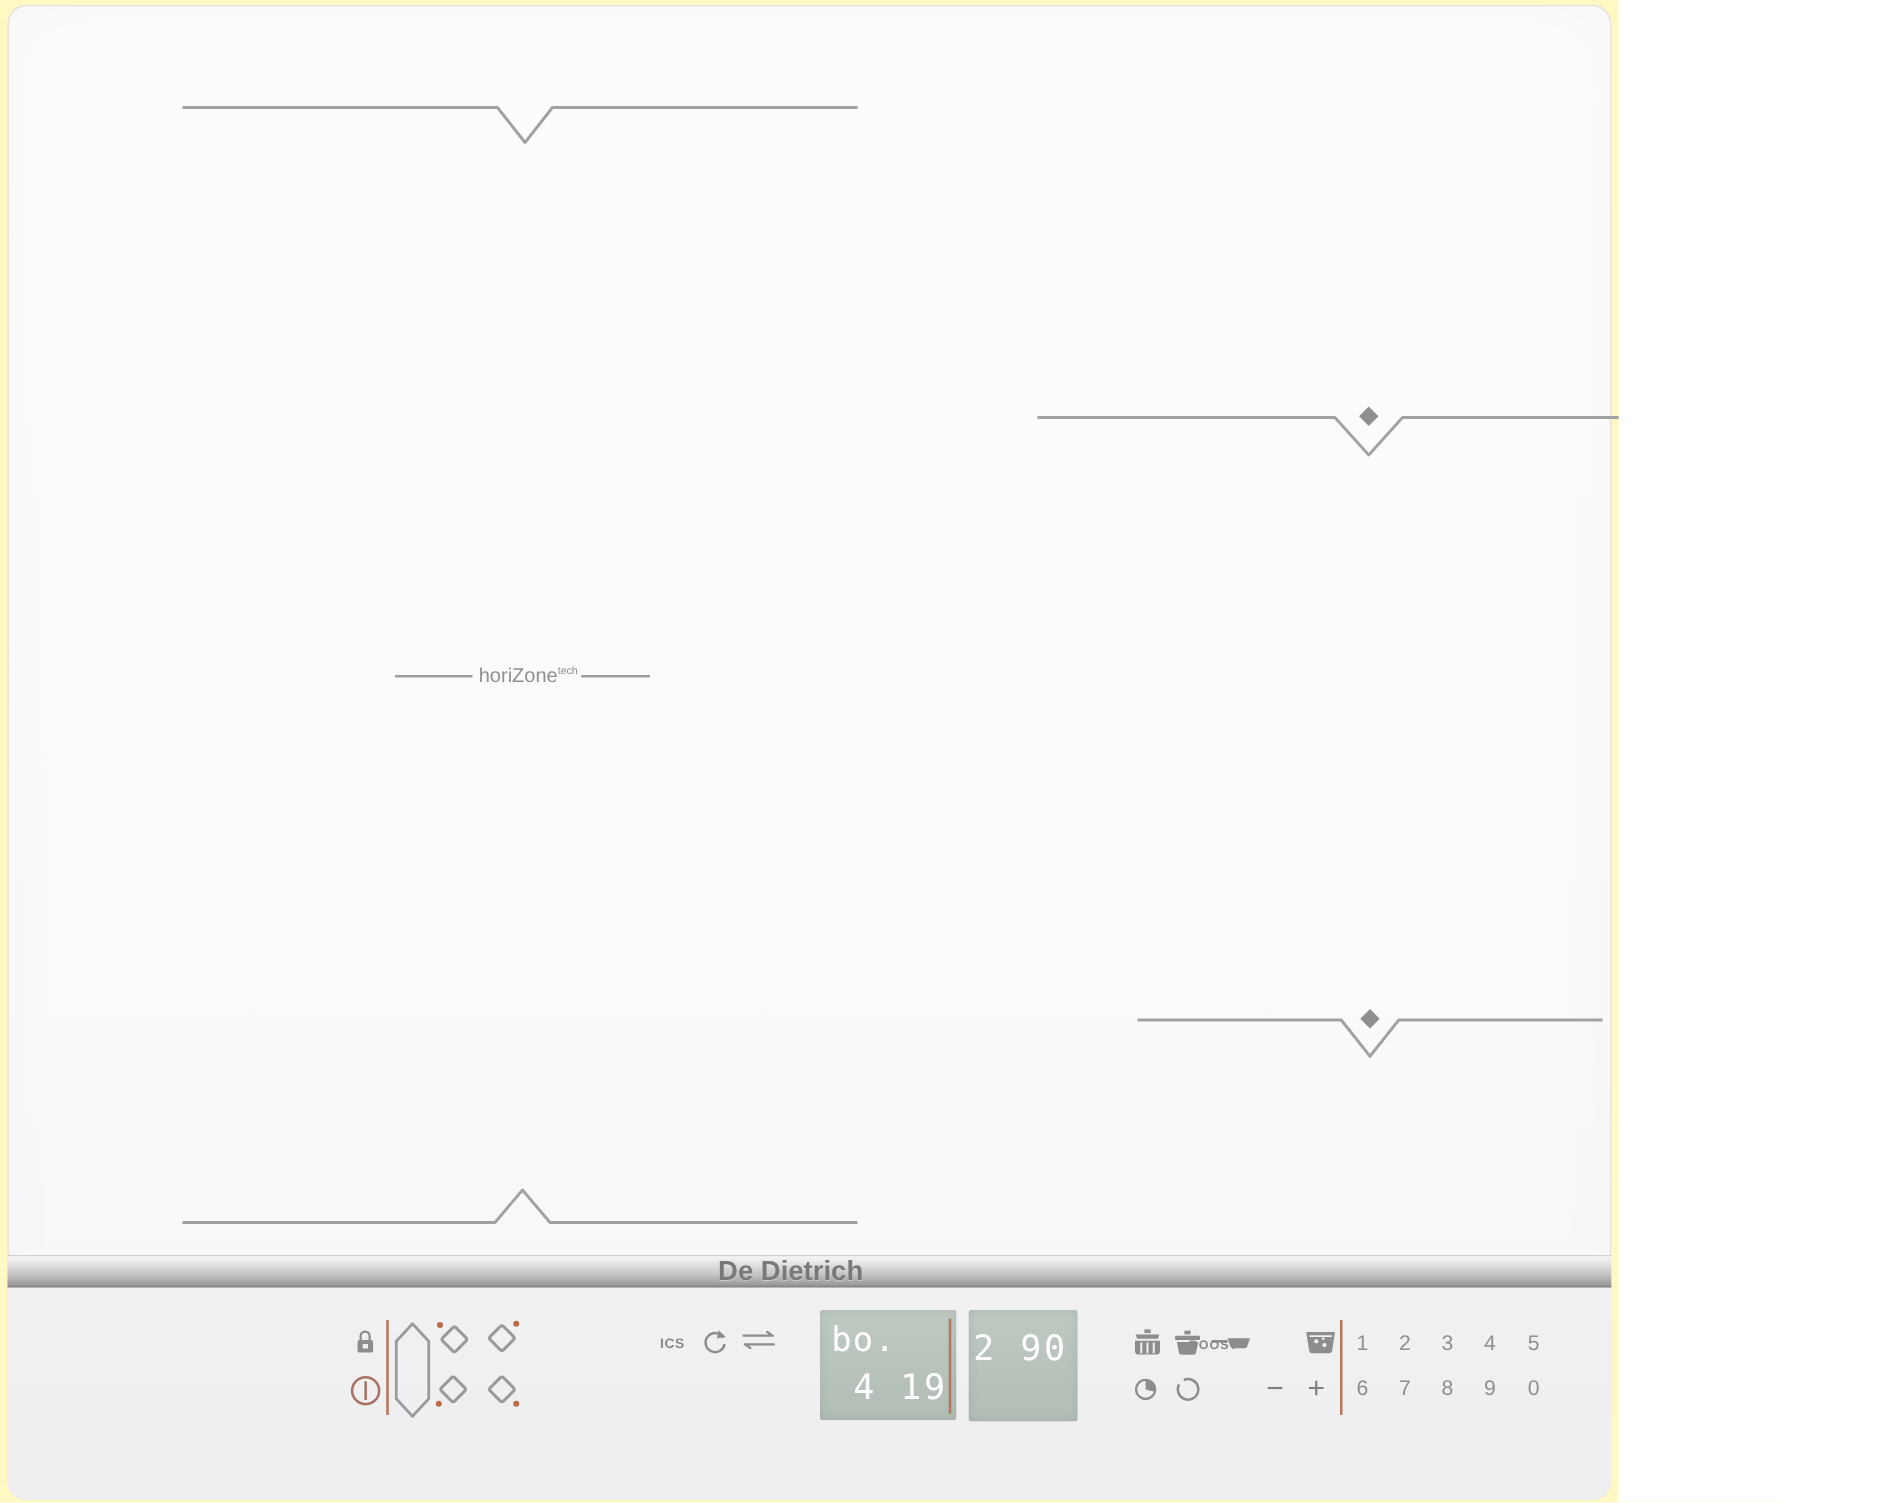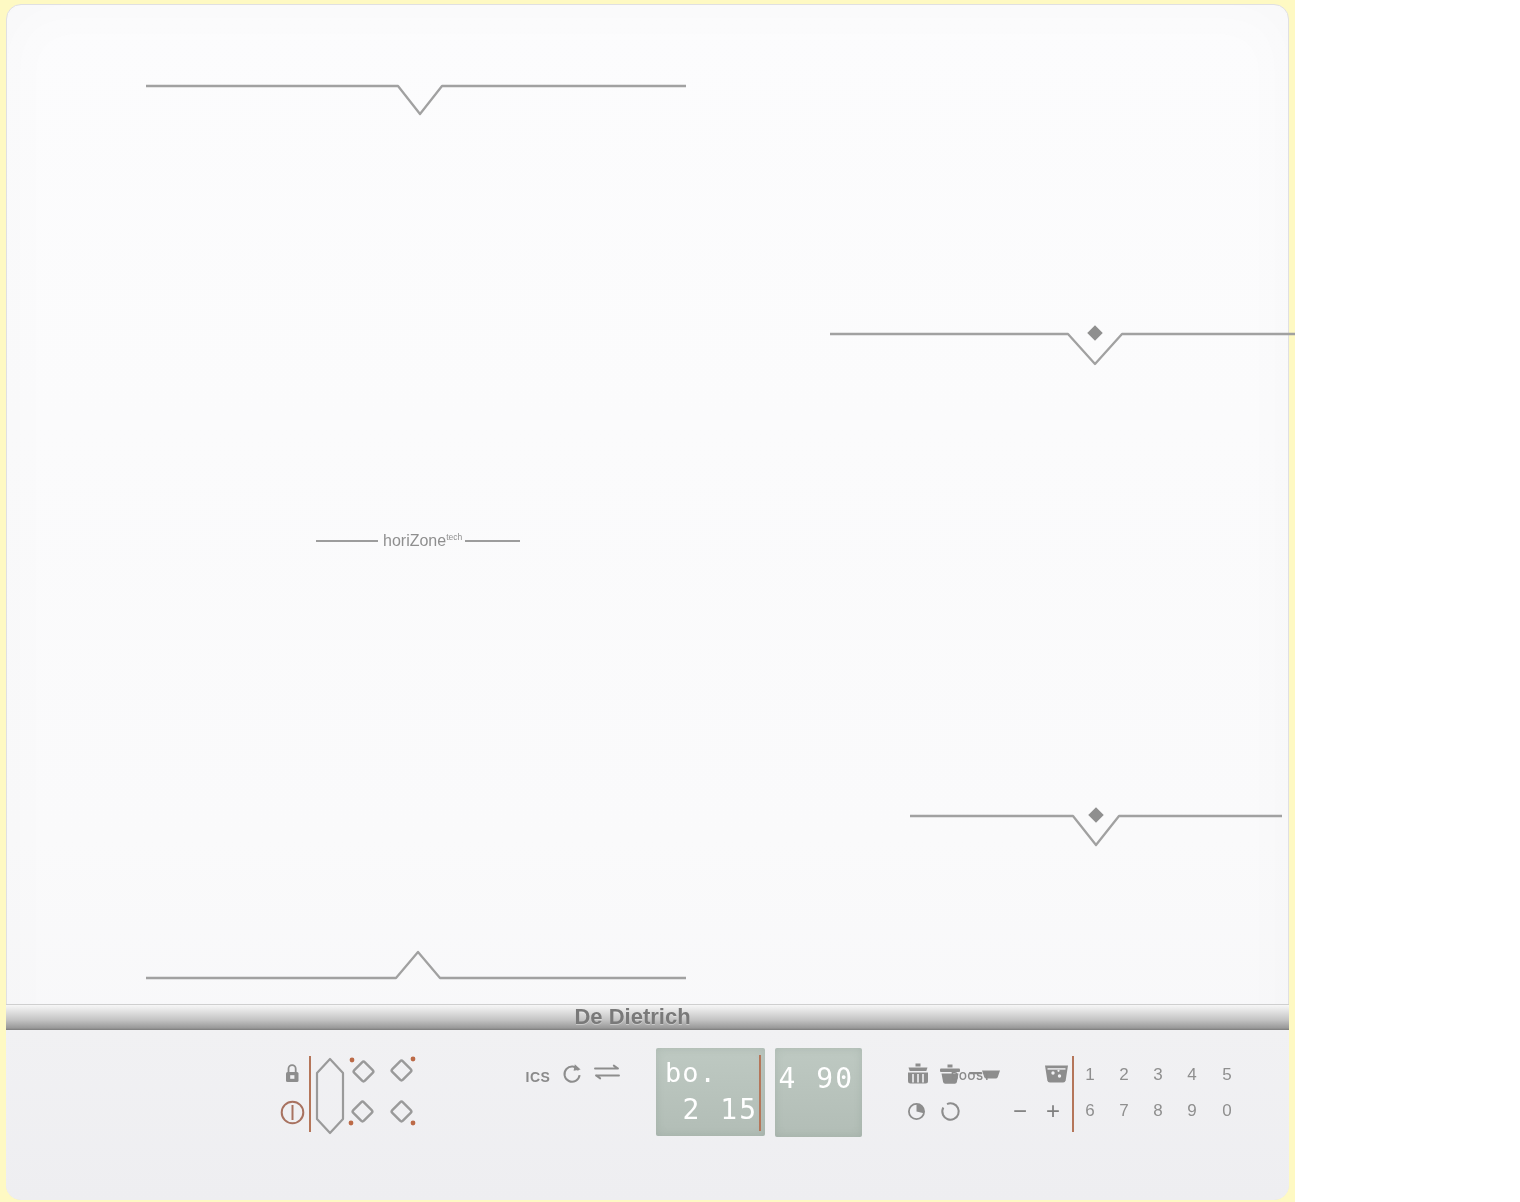--- a/index.html
+++ b/index.html
@@ -32,21 +32,21 @@
   .display{position:absolute;background:linear-gradient(180deg,#bec9c2,#b2bdb6);
        border-radius:2px;color:#ffffff;font-family:"DejaVu Sans Mono",monospace;
        box-shadow:inset 0 0 8px rgba(90,110,100,0.18);}
   .display .l1{position:absolute;left:9px;top:9px;font-size:27px;letter-spacing:1px;}
   .display .l2{position:absolute;right:7px;bottom:10px;font-size:28px;letter-spacing:2px;}
   .display .r1{position:absolute;right:8px;top:14px;font-size:28px;letter-spacing:2px;}
   .digit{position:absolute;width:22px;height:22px;line-height:22px;text-align:center;
        font-size:17px;color:#8f8f8f;}
   .pm{position:absolute;width:26px;height:28px;line-height:28px;text-align:center;
        font-size:24px;color:#7f7f7f;}
-  .ics{position:absolute;font-size:14px;letter-spacing:0.5px;}
+  .ics{position:absolute;font-size:11px;letter-spacing:0.5px;}
   .boost{position:absolute;font-size:10px;letter-spacing:0.8px;}
 </style>
 </head>
 <body>
 
 <div class="stage">
   <div class="hob"></div>
   <div class="panel-bg"></div>
 
   <svg class="marker" style="left:144px;top:74px;" width="544" height="46">
@@ -119,27 +119,27 @@
 
   <svg class="ctl" style="left:593px;top:1064px;" width="28" height="17">
     <g fill="none" stroke="#8d8d8d" stroke-width="1.9" stroke-linecap="round" stroke-linejoin="round">
       <path d="M2,4.5 H25 M25,4.5 L20.8,1.6"></path>
       <path d="M26,11.5 H3 M3,11.5 L7.2,14.4"></path>
     </g>
   </svg>
 
   <div class="display" style="left:656px;top:1048px;width:93px;height:88px;padding-left:16px;">
     <span class="l1">bo.</span>
-    <span class="l2">2 15</span>
+    <span class="l2">4 19</span>
   </div>
 
   <div class="divider" style="left:759px;top:1055px;height:76px;"></div>
 
   <div class="display" style="left:775px;top:1048px;width:87px;height:89px;">
-    <span class="r1">4 90</span>
+    <span class="r1">2 90</span>
   </div>
 
   <svg class="ctl" style="left:905px;top:1063px;" width="26" height="23">
     <rect x="10.5" y="0.5" width="5" height="3" fill="#8d8d8d"></rect>
     <path d="M3.5,4.5 h19 l-1.2,3.4 h-16.6 Z" fill="#8d8d8d"></path>
     <path d="M3,9.5 h20 v8.5 q0,2.5 -2.5,2.5 h-15 q-2.5,0 -2.5,-2.5 Z" fill="#8d8d8d"></path>
     <g stroke="#f1f1f3" stroke-width="1.6">
       <line x1="8" y1="11" x2="8" y2="19.5"></line>
       <line x1="13" y1="11" x2="13" y2="19.5"></line>
       <line x1="18" y1="11" x2="18" y2="19.5"></line>

